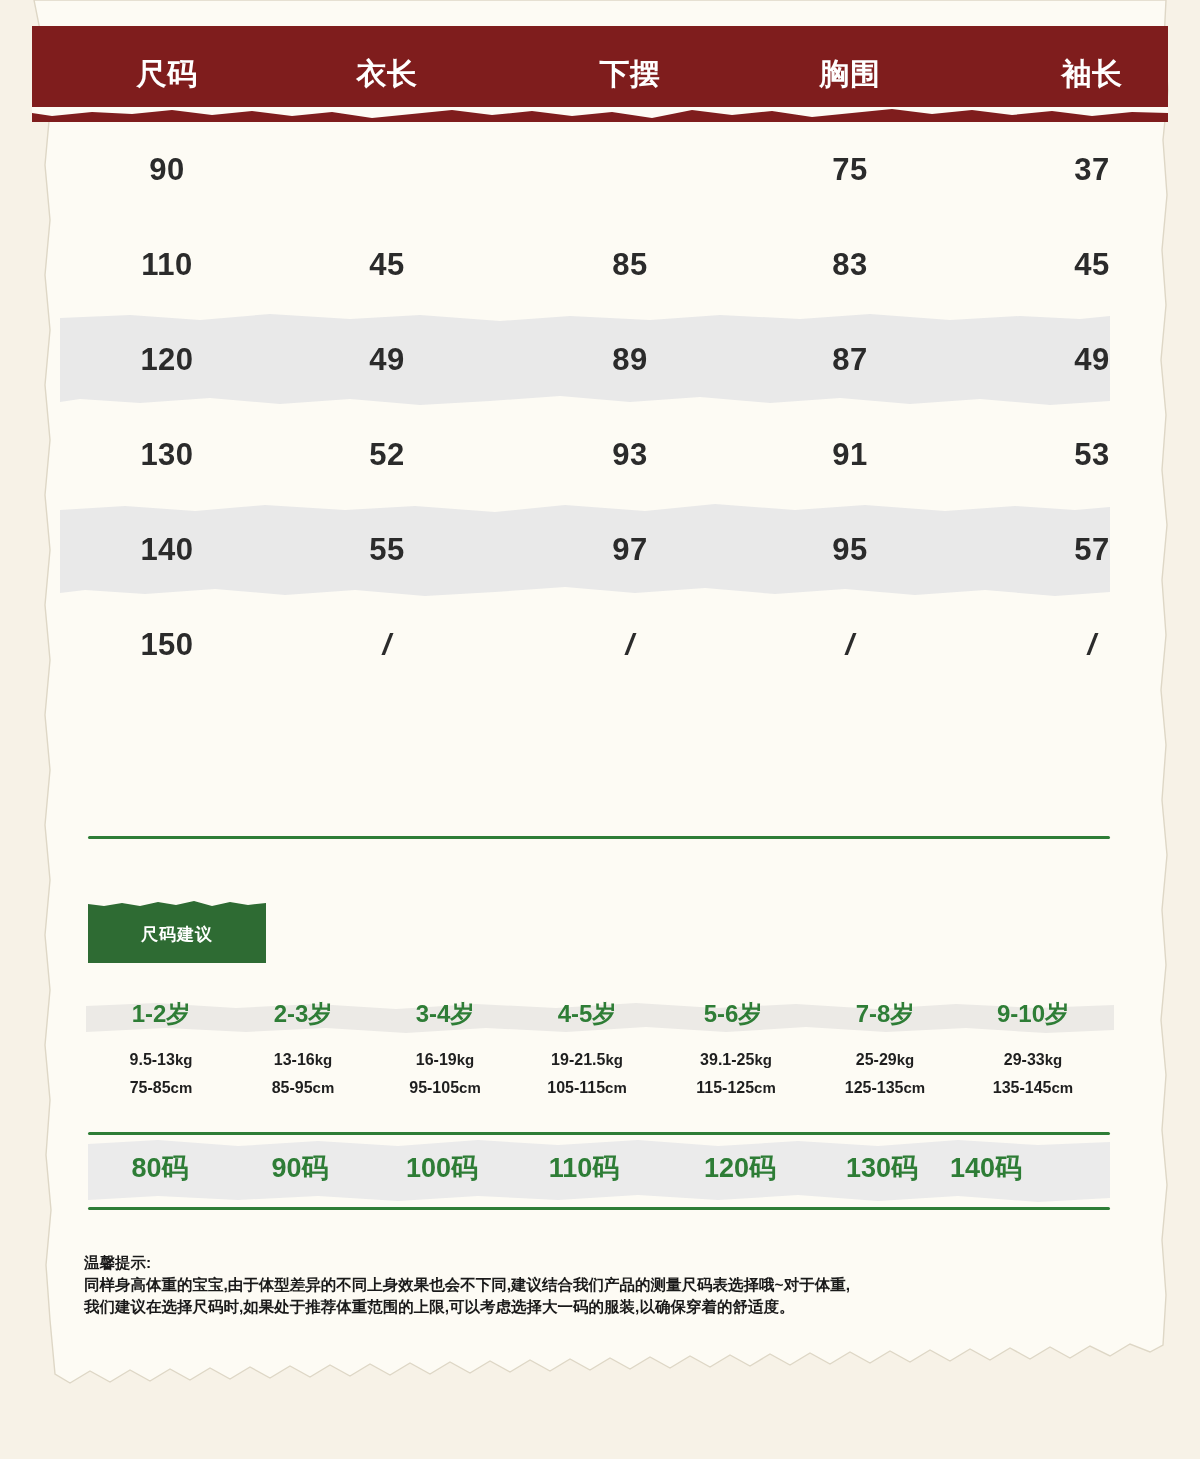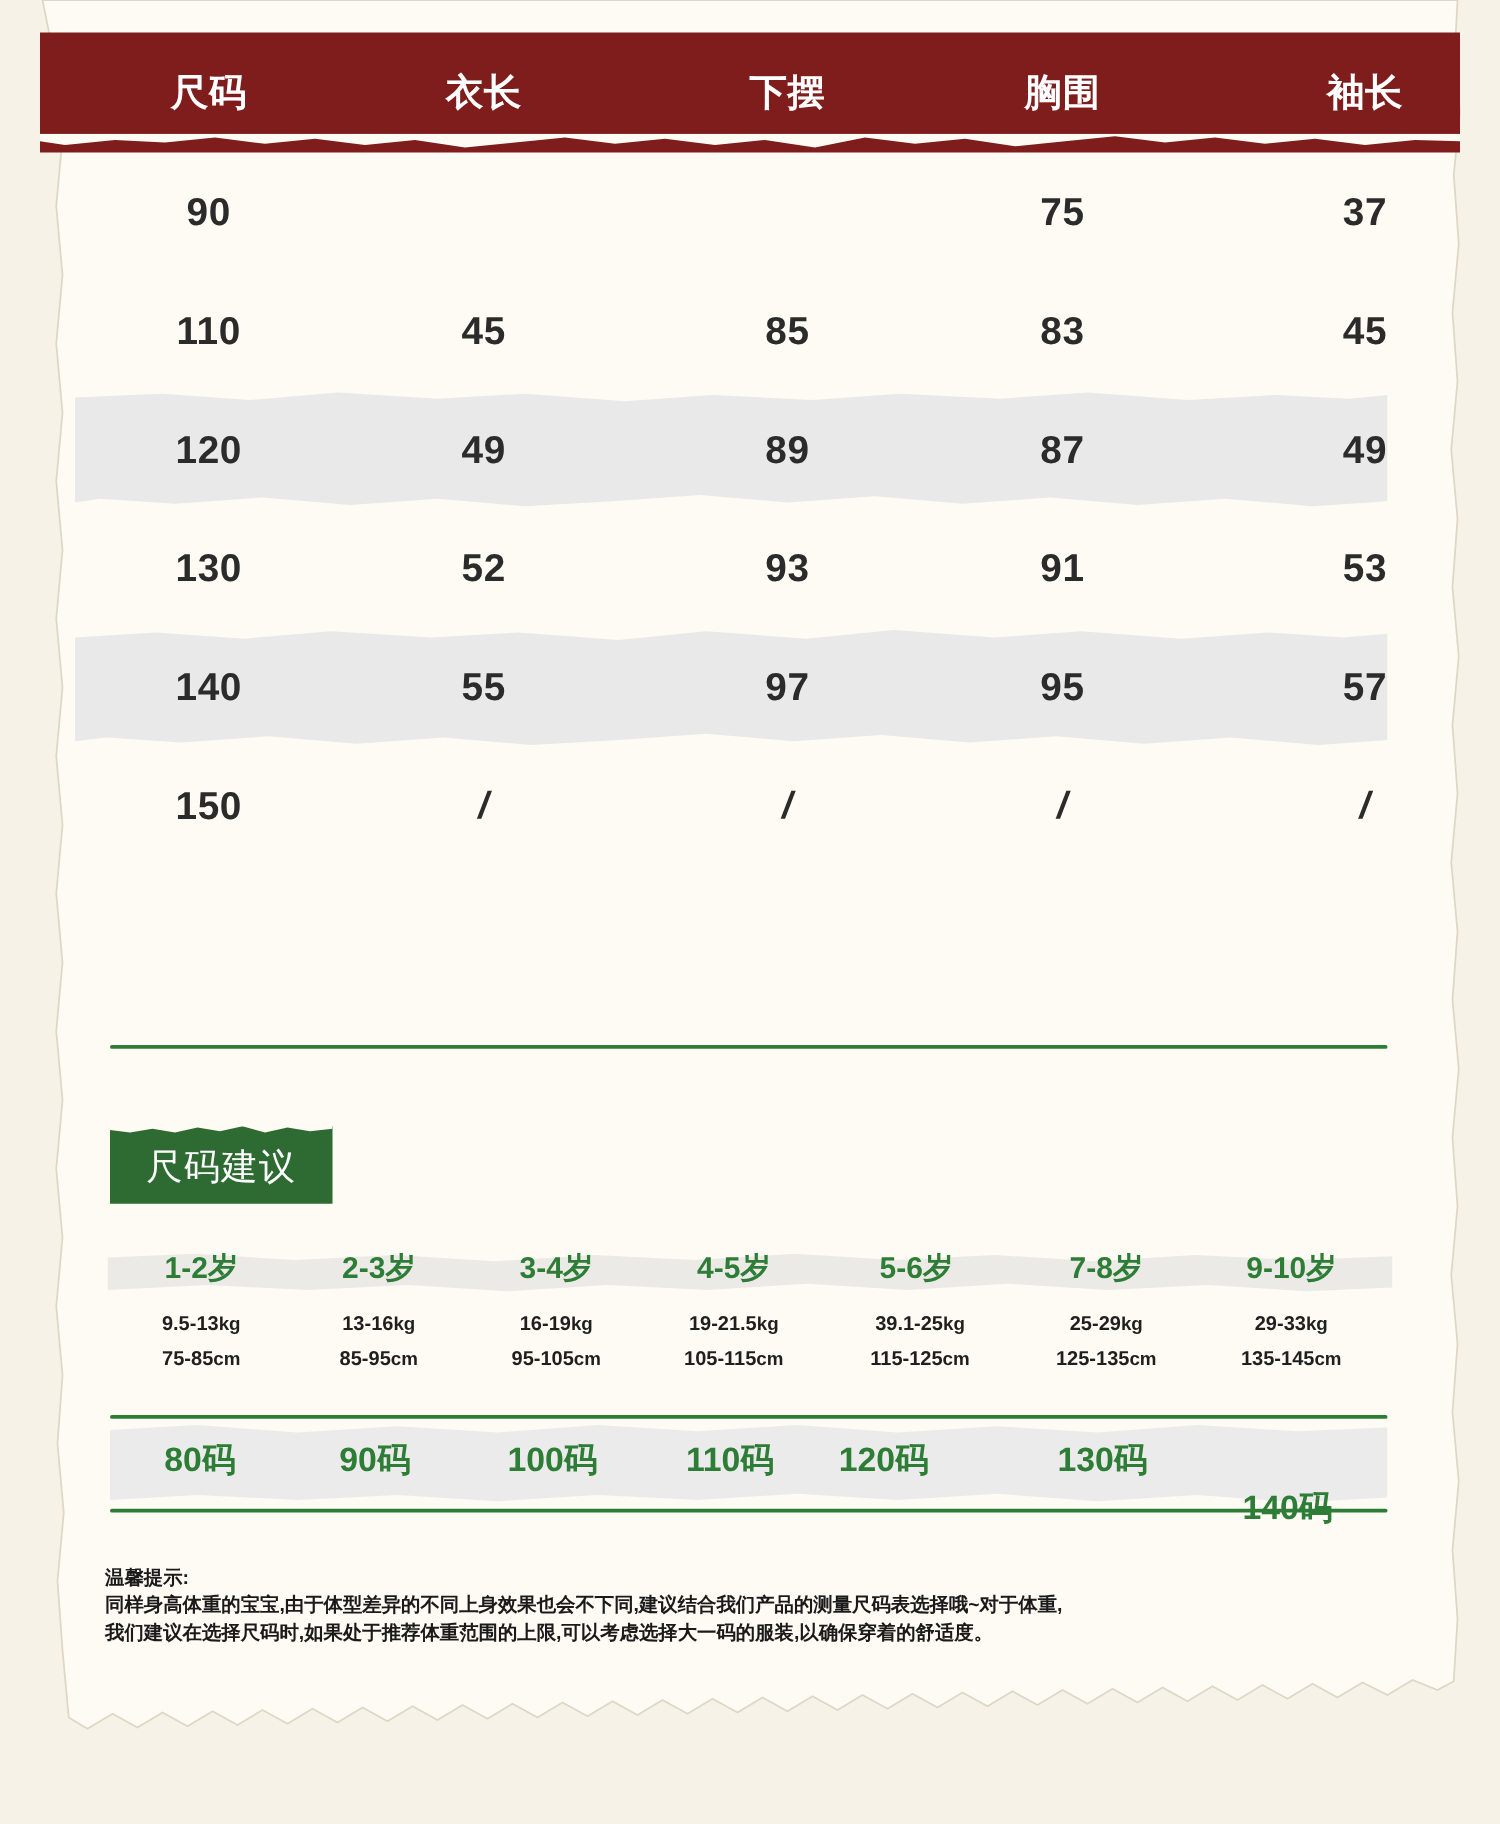--- a/index.html
+++ b/index.html
@@ -127,22 +127,22 @@
   #advice-badge .badge-torn {
     position: absolute;
     left: 0; top: -1px;
     width: 100%;
     height: 11px;
     display: block;
   }
   #advice-badge span {
     position: relative;
     color: #fff;
-    font-size: 29px;
-    font-weight: normal;
+    font-size: 17px;
+    font-weight: bold;
     letter-spacing: 1px;
     margin-top: 4px;
   }
 
   #age-band {
     position: absolute;
     left: 86px;
     top: 1002px;
     width: 1028px;
     height: 32px;
@@ -421,23 +421,23 @@
     <svg class="code-bg" viewBox="0 0 1022 66" preserveAspectRatio="none">
       <path d="M0,6 L70,2 L150,8 L230,3 L310,8 L390,2 L470,7 L550,2 L630,8
                L710,3 L790,8 L870,2 L950,7 L1022,4
                L1022,60 L950,64 L870,58 L790,63 L710,57 L630,62 L550,57
                L470,62 L390,58 L310,63 L230,58 L150,62 L70,58 L0,62 Z" fill="#ebebeb"></path>
     </svg>
     <div class="code-cell" style="left:-8px;">80码</div>
     <div class="code-cell" style="left:132px;">90码</div>
     <div class="code-cell" style="left:274px;">100码</div>
     <div class="code-cell" style="left:416px;">110码</div>
-    <div class="code-cell" style="left:539px;">120码</div>
+    <div class="code-cell" style="left:572px;">120码</div>
     <div class="code-cell" style="left:714px;">130码</div>
-    <div class="code-cell" style="left:862px;margin-top:38px;">140码</div>
+    <div class="code-cell" style="left:818px;">140码</div>
     <div class="line-bot"></div>
   </div>
 
   <div id="footnote">
     <span class="ft-title">温馨提示:</span>
     <span class="ft-line">同样身高体重的宝宝,由于体型差异的不同上身效果也会不下同,建议结合我们产品的测量尺码表选择哦~对于体重,</span>
     <span class="ft-line">我们建议在选择尺码时,如果处于推荐体重范围的上限,可以考虑选择大一码的服装,以确保穿着的舒适度。</span>
   </div>
 
 </div>

